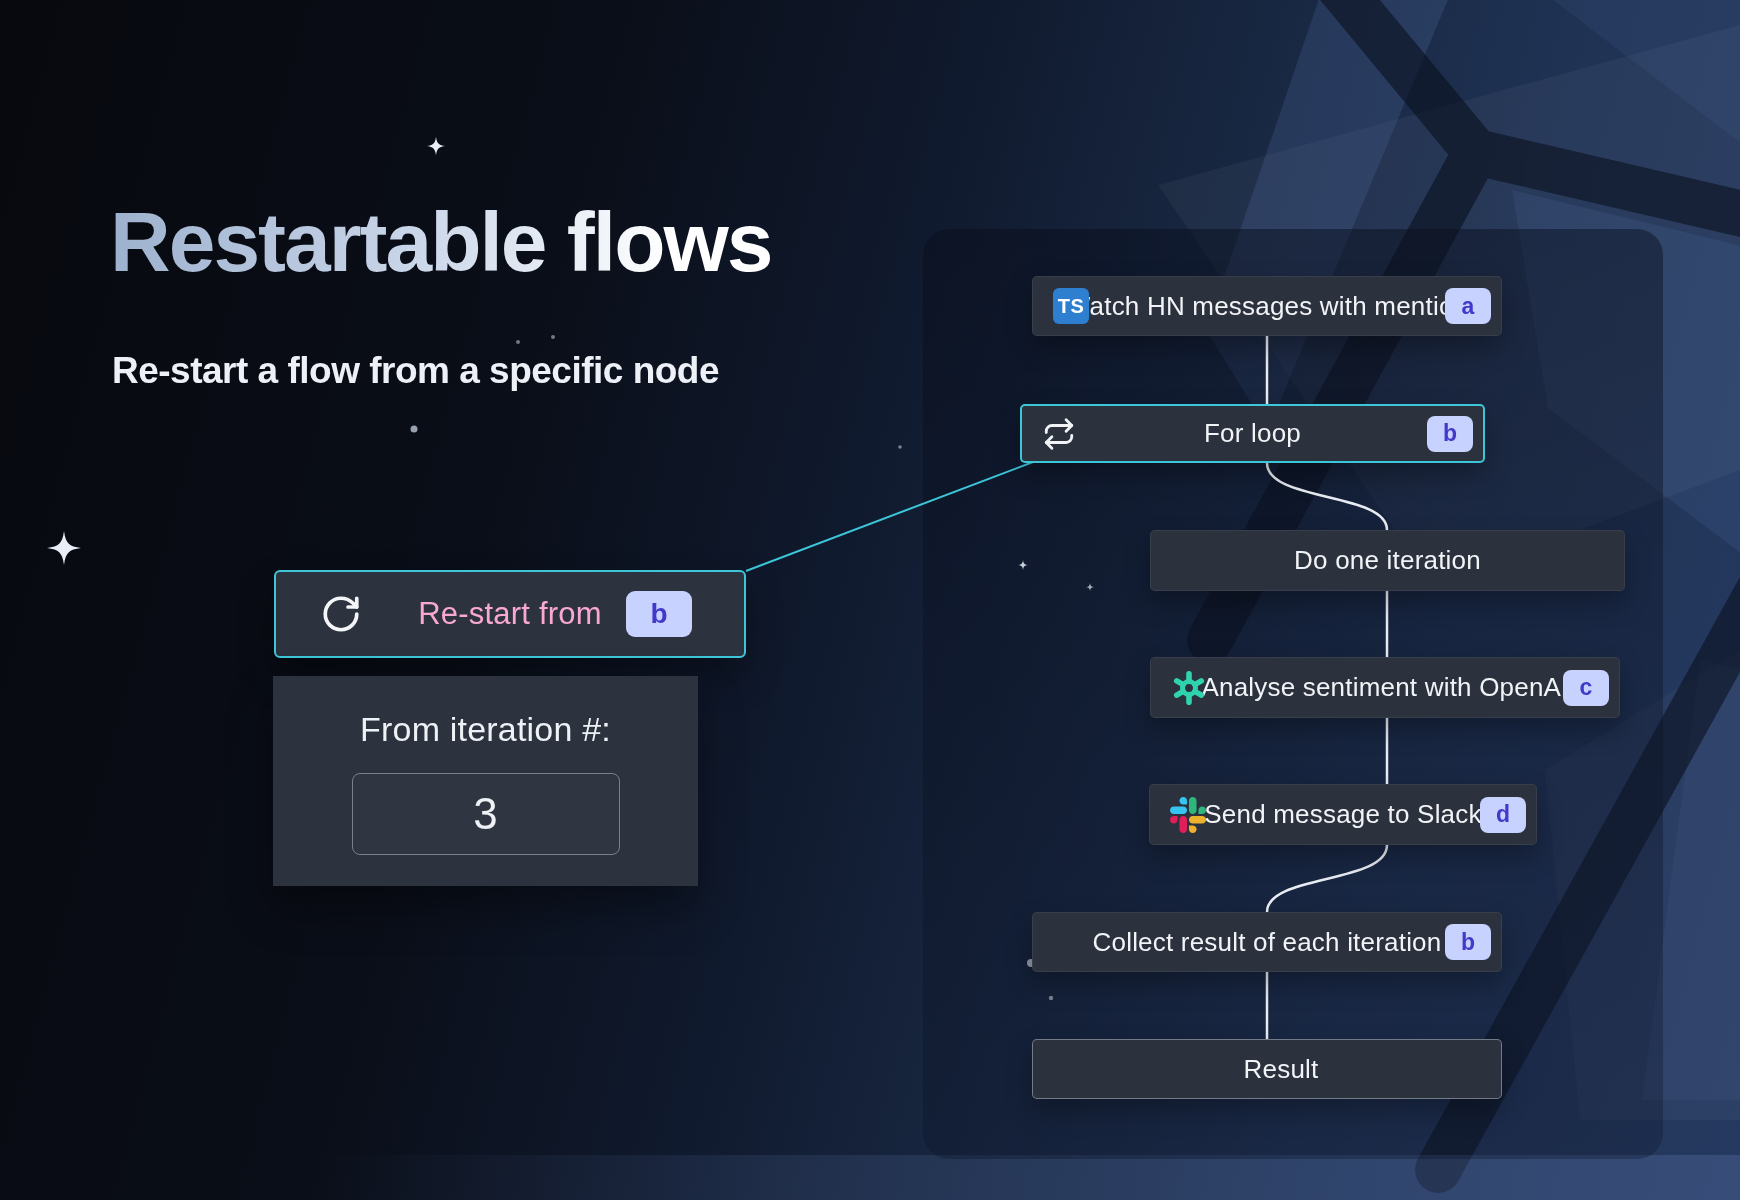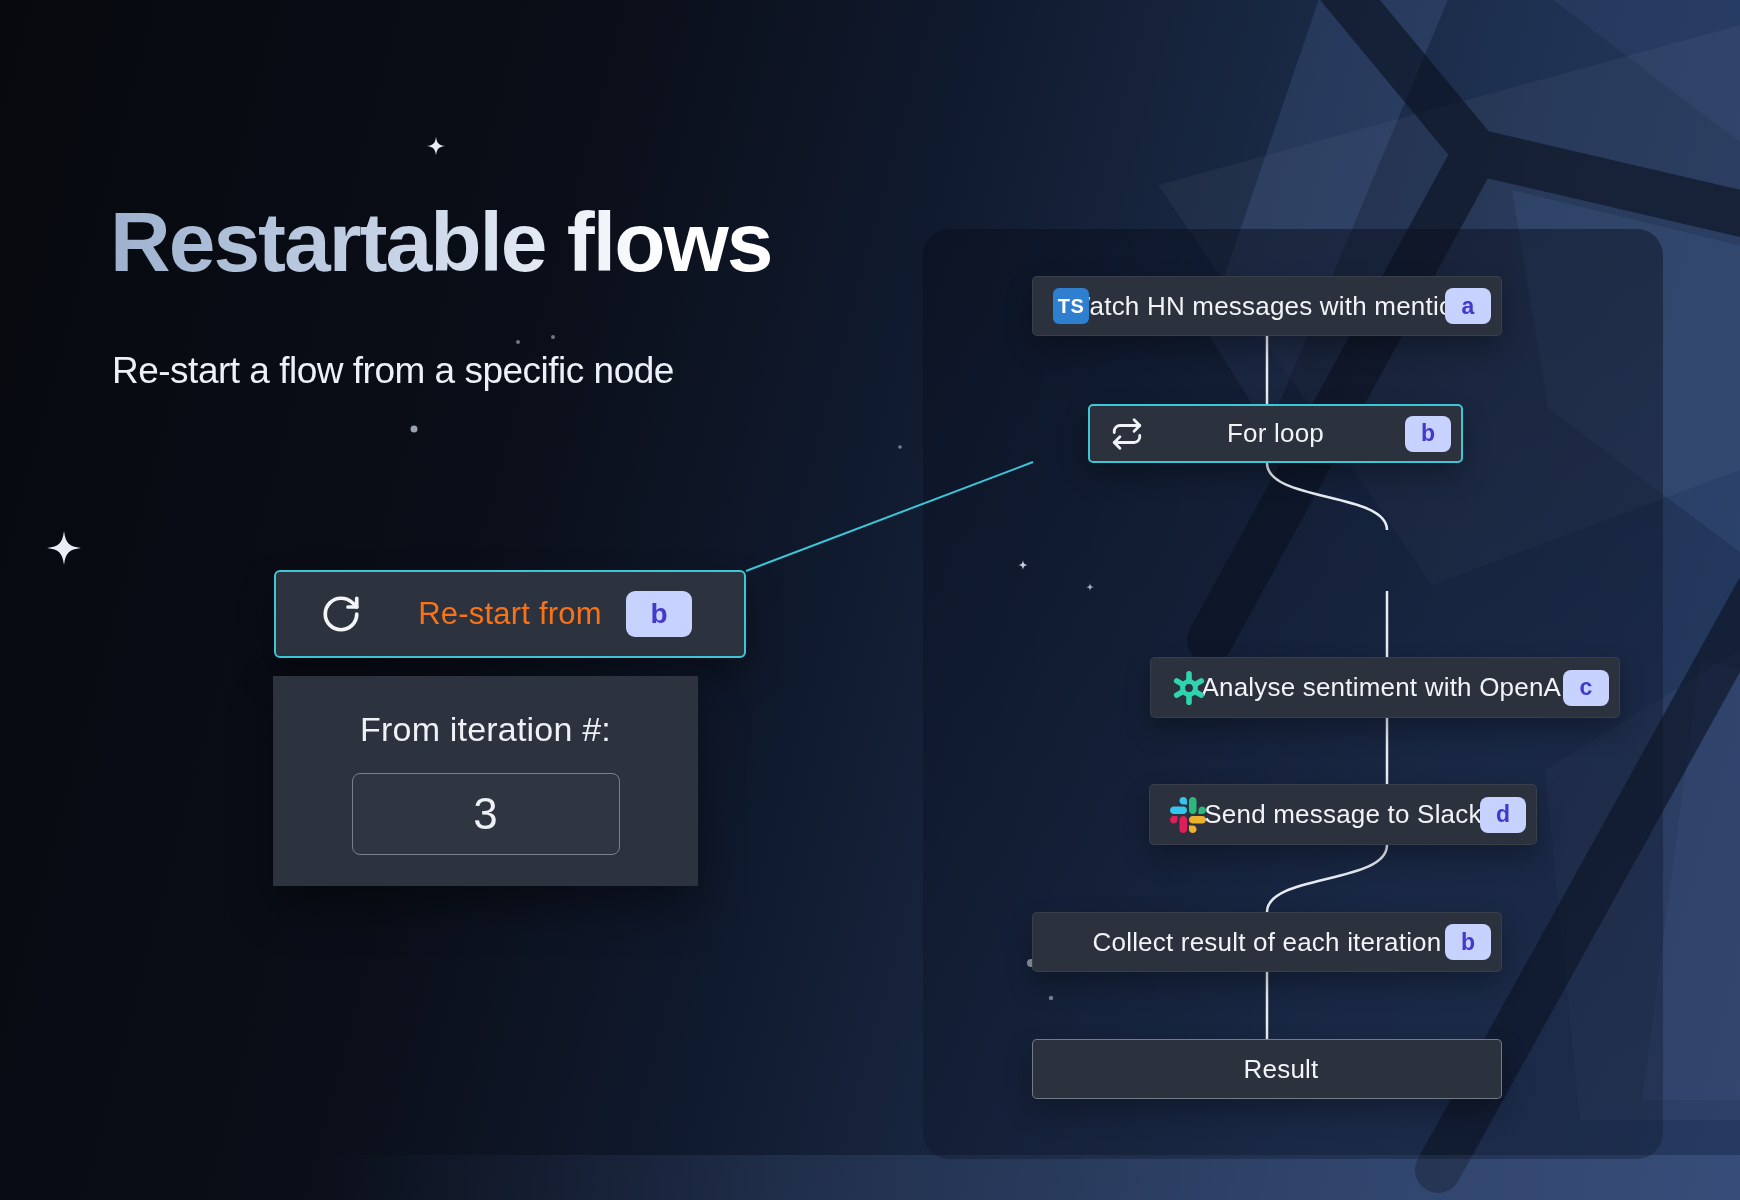--- a/index.html
+++ b/index.html
@@ -22,32 +22,32 @@
     color:#d5dfee;
   }
   @supports ((-webkit-background-clip:text) or (background-clip:text)){
     .hero-title{
       background:linear-gradient(90deg,#9db1ce 0%,#c9d5e8 45%,#ffffff 85%);
       -webkit-background-clip:text;background-clip:text;color:transparent;
     }
   }
   .hero-subtitle{
     position:absolute;left:112px;top:350px;z-index:3;margin:0;
-    font-size:37px;font-weight:normal;letter-spacing:-0.5px;color:#edf1f7;
+    font-size:37px;font-weight:bold;letter-spacing:-0.5px;color:#edf1f7;
   }
 
   
   .restart-btn{
     position:absolute;left:274px;top:570px;width:472px;height:88px;z-index:3;
     background:#2c323e;border:2px solid #3cc6d8;border-radius:6px;box-sizing:border-box;
     display:flex;align-items:center;justify-content:center;
     box-shadow:0 18px 34px rgba(0,0,0,0.35);cursor:pointer;
   }
   .restart-btn .r-icon{position:absolute;left:44px;top:50%;transform:translateY(-50%);display:flex;}
-  .restart-label{font-size:31px;color:#f97316;letter-spacing:0.2px;}
+  .restart-label{font-size:31px;color:#f9a8d4;letter-spacing:0.2px;}
   .badge{
     background:#c7d2fe;color:#4338ca;font-weight:bold;
     display:flex;align-items:center;justify-content:center;
   }
   .badge-lg{position:absolute;right:52px;top:50%;transform:translateY(-50%);
     width:66px;height:46px;border-radius:9px;font-size:28px;}
   .badge-sm{position:absolute;right:10px;top:50%;transform:translateY(-50%);
     width:46px;height:36px;border-radius:8px;font-size:23px;}
 
   
@@ -164,33 +164,36 @@
   </svg>
 
   <div class="node" style="left:1032px;top:276px;width:470px;height:60px">
     <span class="node-icon">
       <span class="ts-chip">TS</span>
     </span>
     <span class="node-label">Watch HN messages with mention</span>
     <span class="badge badge-sm">a</span>
   </div>
 
-  <div class="node node-highlight" style="left:1088px;top:404px;width:375px;height:59px">
+  <div class="node node-highlight" style="left:1020px;top:404px;width:465px;height:59px">
     <span class="node-icon">
       <svg width="34" height="34" viewBox="0 0 24 24" fill="none" stroke="#f1f3f7" stroke-width="2" stroke-linecap="round" stroke-linejoin="round">
         <path d="m17 2 4 4-4 4"></path>
         <path d="M3 11v-1a4 4 0 0 1 4-4h14"></path>
         <path d="m7 22-4-4 4-4"></path>
         <path d="M21 13v1a4 4 0 0 1-4 4H3"></path>
       </svg>
     </span>
     <span class="node-label">For loop</span>
     <span class="badge badge-sm">b</span>
   </div>
 
+  <div class="node" style="left:1150px;top:530px;width:475px;height:61px">
+    <span class="node-label">Do one iteration</span>
+  </div>
 
   <div class="node" style="left:1150px;top:657px;width:470px;height:61px">
     <span class="node-icon">
       <svg width="36" height="36" viewBox="0 0 36 36">
         <g transform="translate(18,18)">
           <circle r="6.5" fill="none" stroke="#2fd3ae" stroke-width="5"></circle>
           <g fill="#2fd3ae">
             <rect x="-2.8" y="-17" width="5.6" height="13" rx="2.8" transform="rotate(0)"></rect>
             <rect x="-2.8" y="-17" width="5.6" height="13" rx="2.8" transform="rotate(60)"></rect>
             <rect x="-2.8" y="-17" width="5.6" height="13" rx="2.8" transform="rotate(120)"></rect>

